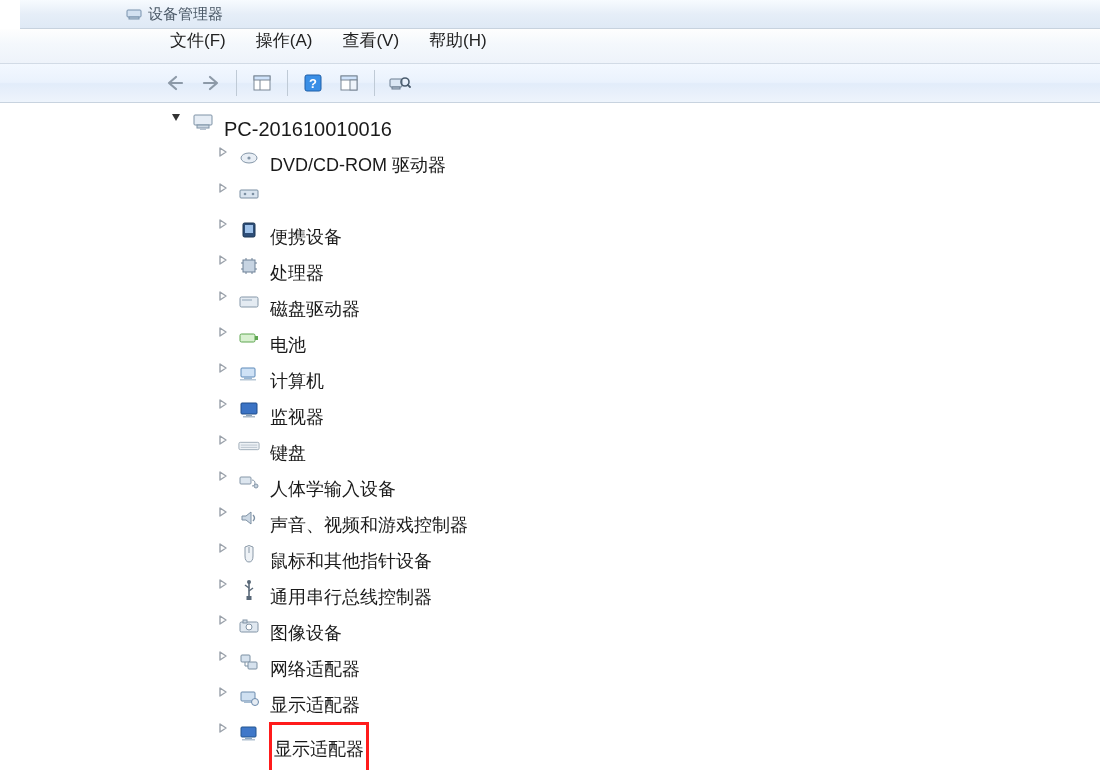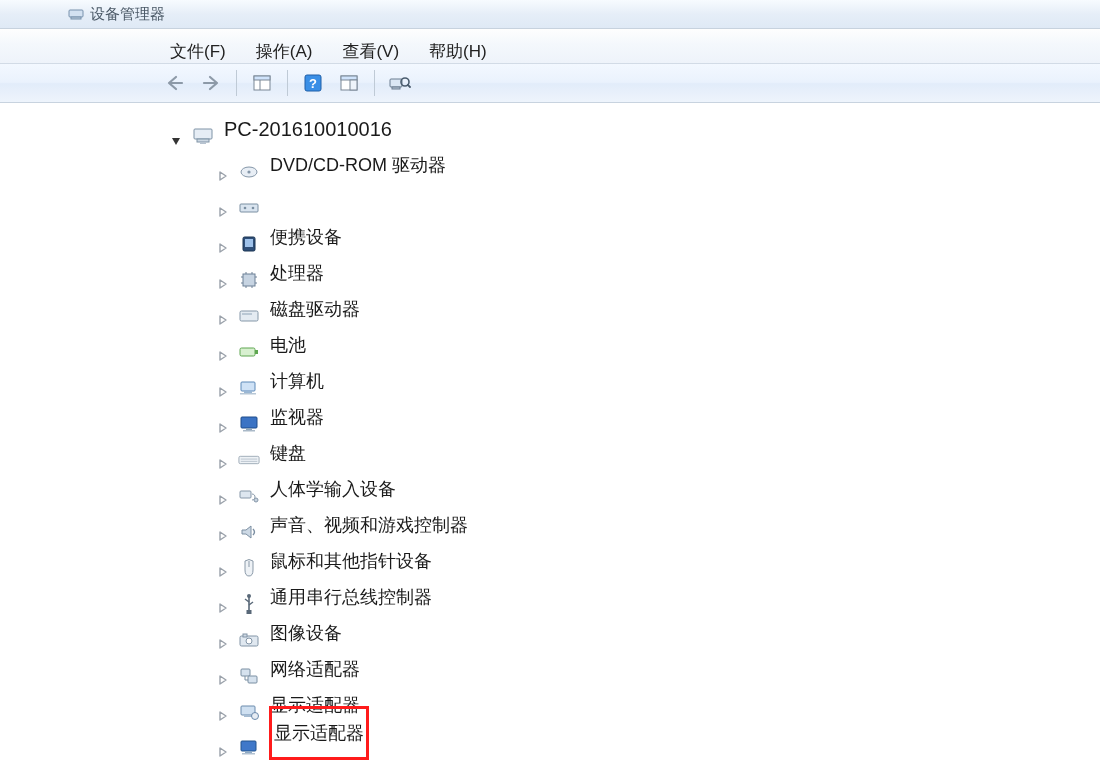--- a/index.html
+++ b/index.html
@@ -1,33 +1,33 @@
 <!DOCTYPE html>
 <html><head>
 <meta charset="utf-8">
 <style>
   html, body { margin:0; padding:0; font-family:"Microsoft YaHei","Segoe UI",Tahoma,sans-serif; background:#fff; }
   .window { width:1100px; height:770px; overflow:hidden; background:#fff; }
 
   
   .titlebar {
-    height:28px; padding-left:68px;
+    height:28px; padding-left:106px;
     background:linear-gradient(#f7fbff,#e6eef8,#dfe9f5);
     border-bottom:1px solid #c7d2de;
     display:flex; align-items:center; gap:6px;
-    color:#4a5866; font-size:15px;
+    color:#4a5866; font-size:15px;margin-left:20px;
   }
   .titlebar .tb-icon { display:inline-flex; }
 
   
   .menubar {
     height:34px; padding-left:170px;
     background:linear-gradient(#fefefe,#f4f8fc 45%,#eef3fa);
     border-bottom:1px solid #d2dbe6;
-    display:flex; align-items:flex-end; gap:30px;
+    display:flex; align-items:flex-start; gap:30px;
     font-size:17px; color:#222;
   }
   .menubar span { cursor:default; }
 
   
   .toolbar {
     height:38px; padding-left:160px;
     background:linear-gradient(#f3f8ff 0%,#eaf2fd 48%,#e2ecfa 52%,#eef4fc 100%);
     border-bottom:1px solid #c8d3df;
     display:flex; align-items:center; gap:6px;
@@ -35,21 +35,21 @@
   .tbtn {
     width:28px; height:28px; border:1px solid transparent; border-radius:3px;
     display:flex; align-items:center; justify-content:center;
     color:#4e5b6a;
   }
   .tbtn.disabled { opacity:.75; }
   .tsep { width:1px; height:26px; background:#bfcad6; margin:0 4px; }
 
   
   .tree-area { padding:8px 0 0 170px; font-size:18px; color:#1a1a1a; }
-  .node { display:flex; align-items:flex-end; height:36px; line-height:36px; }
+  .node { display:flex; align-items:flex-start; height:36px; line-height:36px; }
   .root .label { font-size:20px; }
   .child { padding-left:48px; }
   .arrow {
     width:12px; height:12px; display:inline-block; margin-right:8px;
     color:#8a8f96;
   }
   .arrow svg { display:block; }
   .root .arrow { color:#333; margin-right:10px; }
   .node-icon {
     width:22px; height:22px; display:inline-flex; align-items:center; justify-content:center;

